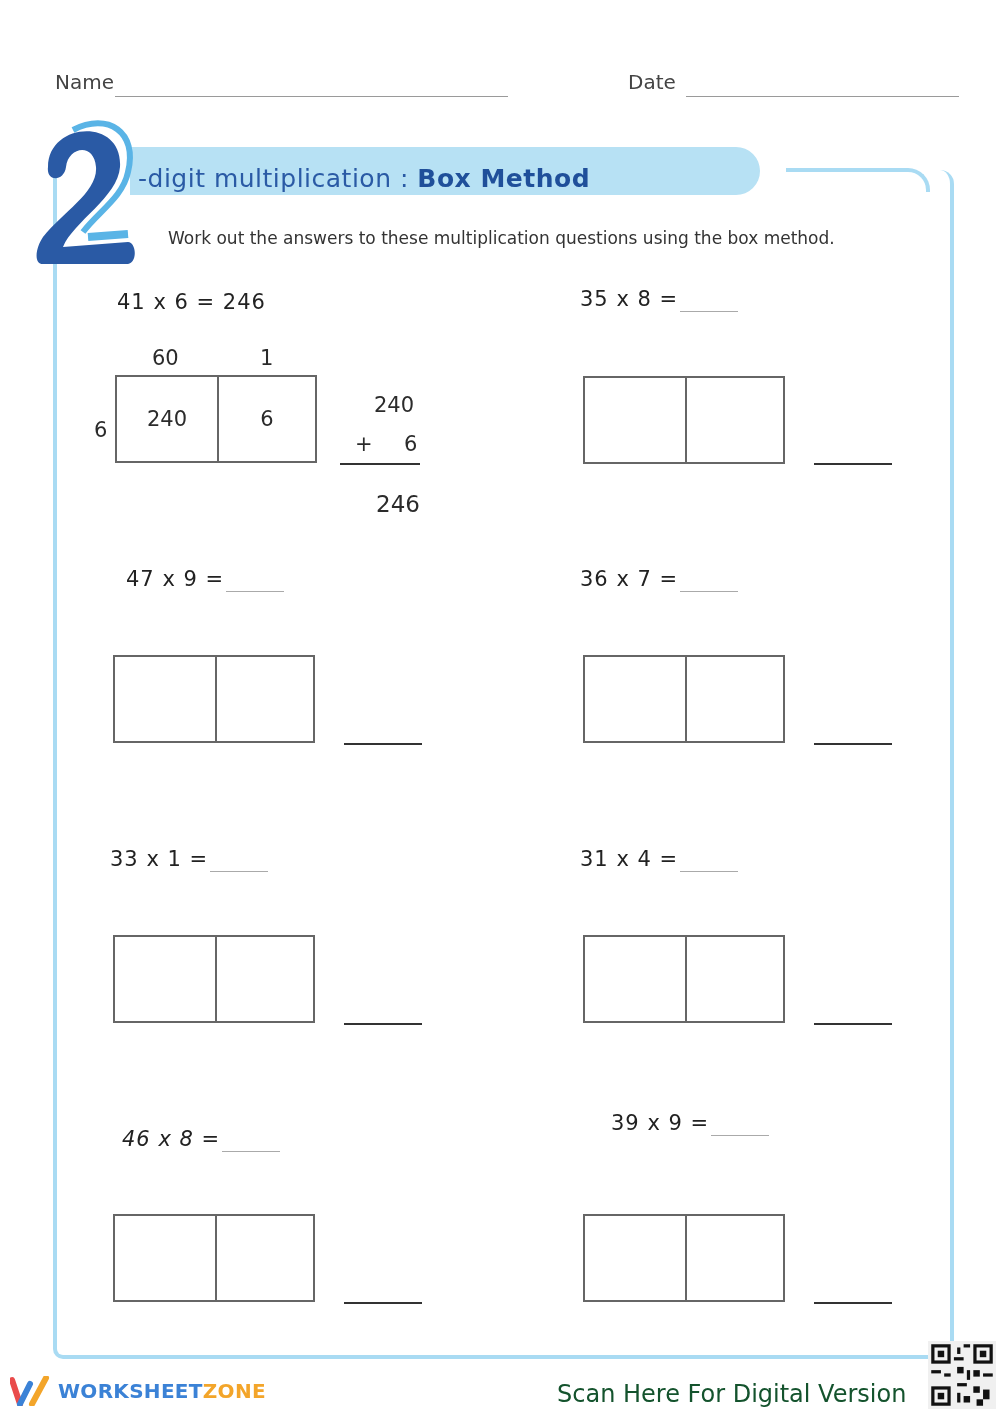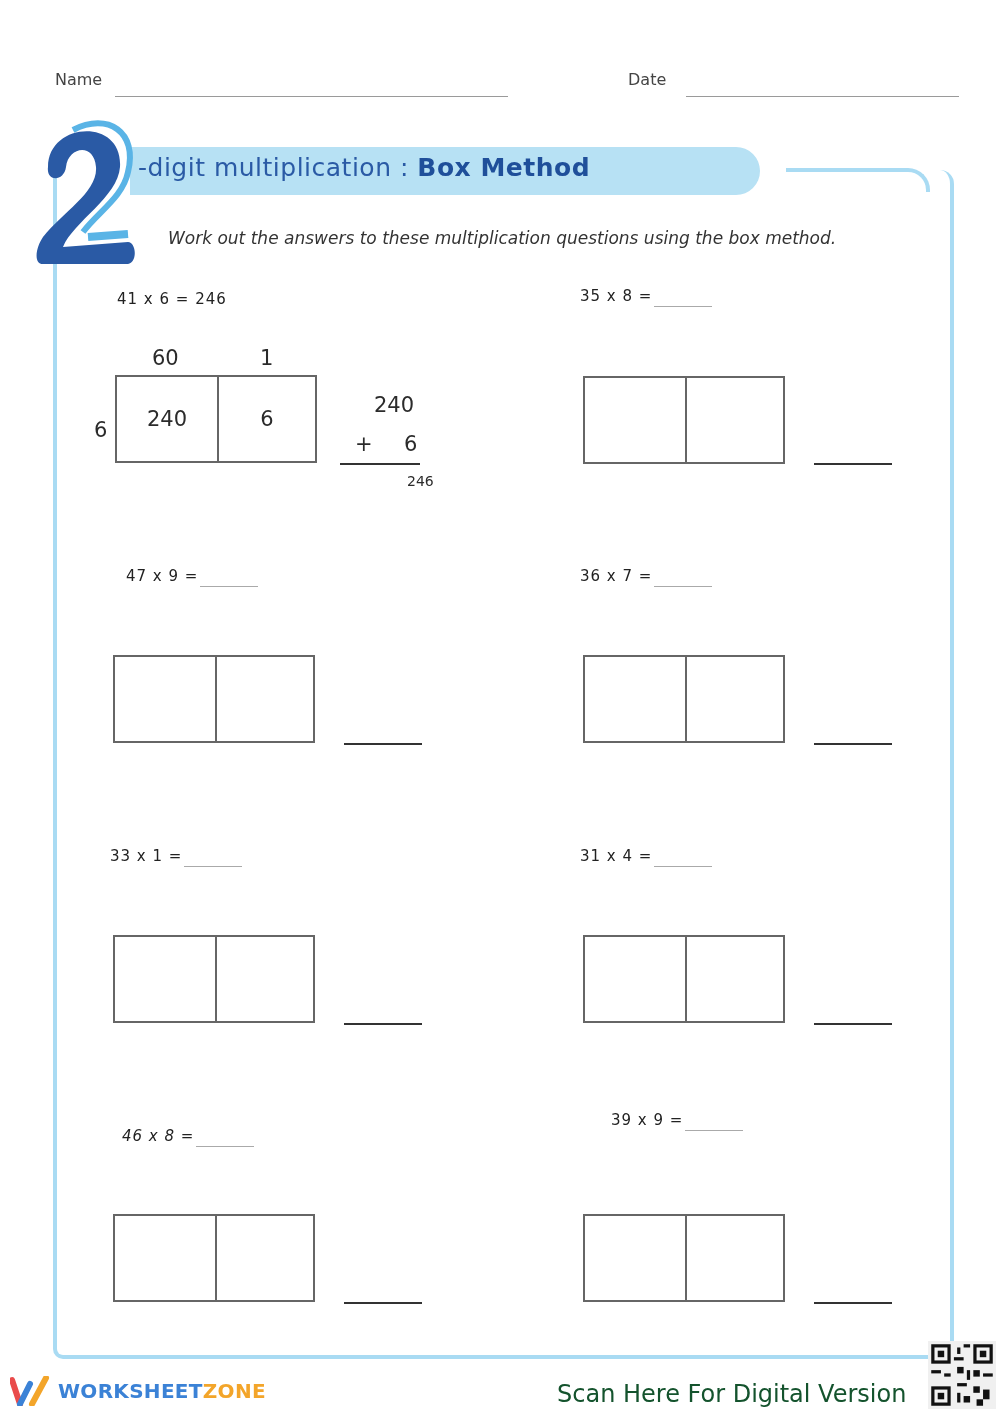--- a/index.html
+++ b/index.html
@@ -1,31 +1,31 @@
 <!DOCTYPE html>
 <html><head>
 <meta charset="utf-8">
 <style>
   html, body { margin: 0; padding: 0; background: #ffffff; }
   body { width: 1000px; height: 1414px; position: relative; overflow: hidden;
          font-family: "DejaVu Sans", sans-serif; color: #2b2b2b; }
   .abs { position: absolute; }
-  .label { font-size: 16px; color: #444; }
+  .label { font-size: 20px; color: #444; }
   .line { position: absolute; height: 0; border-top: 1.5px solid #9a9a9a; }
   .frame { position: absolute; left: 53px; top: 170px; width: 893px; height: 1185px;
            border: 4px solid #a9dbf3; border-top: none; border-radius: 0 14px 10px 10px; }
   .frame-top { position: absolute; left: 786px; top: 168px; width: 140px; height: 20px;
                border-top: 4px solid #a9dbf3; border-right: 4px solid #a9dbf3; border-radius: 0 22px 0 0; }
   .title-band { position: absolute; left: 130px; top: 147px; width: 630px; height: 48px;
                 background: #b7e1f4; border-radius: 0 24px 24px 0; }
-  .title-text { position: absolute; left: 138px; top: 153px; font-size: 25px; color: #2a5aa5; letter-spacing: 0.5px; }
+  .title-text { position: absolute; left: 138px; top: 164px; font-size: 25px; color: #2a5aa5; letter-spacing: 0.5px; }
   .title-text b { color: #1f4f9a; font-weight: bold; }
-  .instr { position: absolute; left: 168px; top: 228px; font-size: 17px; color: #333; font-style: italic; }
+  .instr { position: absolute; left: 168px; top: 228px; font-size: 17px; color: #333; }
   .big2 { position: absolute; left: 28px; top: 112px; width: 115px; height: 160px; }
-  .q { position: absolute; font-size: 15px; color: #222; letter-spacing: 1px; }
+  .q { position: absolute; font-size: 21px; color: #222; letter-spacing: 1px; }
   .blank { display: inline-block; width: 58px; border-bottom: 1.5px solid #aaa; vertical-align: -6px; margin-left: 2px; height: 18px; }
   .box { position: absolute; width: 202px; height: 88px; border: 2px solid #666; box-sizing: border-box; }
   .box .divider { position: absolute; left: 100px; top: 0; bottom: 0; border-left: 2px solid #666; }
   .cell { position: absolute; top: 0; height: 84px; width: 100px; display: flex; align-items: center; justify-content: center; font-size: 21px; }
   .ans-line { position: absolute; width: 78px; border-top: 2px solid #333; }
   .footer-logo { position: absolute; left: 10px; top: 1376px; display: flex; align-items: center; }
   .footer-logo .brand { font-size: 20px; font-weight: bold; color: #3b82d6; margin-left: 8px; letter-spacing: 0.3px; }
   .footer-logo .brand .z { color: #f3a52a; }
   .scan { position: absolute; left: 557px; top: 1380px; font-size: 24px; color: #14532d; }
   .qr { position: absolute; left: 928px; top: 1341px; width: 68px; height: 68px; background: #f0f0f0; }
@@ -58,21 +58,21 @@
 <div class="abs" style="left:94px;top:418px;font-size:21px;">6</div>
 <div class="box" style="left:115px;top:375px;">
   <div class="divider"></div>
   <div class="cell" style="left:0;">240</div>
   <div class="cell" style="left:100px;">6</div>
 </div>
 <div class="abs" style="left:374px;top:393px;font-size:21px;">240</div>
 <div class="abs" style="left:355px;top:432px;font-size:21px;">+</div>
 <div class="abs" style="left:404px;top:432px;font-size:21px;">6</div>
 <div class="abs" style="left:340px;top:463px;width:80px;border-top:2px solid #333;"></div>
-<div class="abs" style="left:376px;top:473px;font-size:14px;margin-left:31px;">246</div>
+<div class="abs" style="left:376px;top:491px;font-size:23px;">246</div>
 
 <div class="q" style="left:580px;top:287px;"><span>35 x 8 =</span><span class="blank"></span></div>
 <div class="box" style="left:583px;top:376px;">
     <div class="divider"></div>
   </div>
 <div class="ans-line" style="left:814px;top:463px;"></div>
 
 <div class="q" style="left:126px;top:567px;"><span>47 x 9 =</span><span class="blank"></span></div>
 <div class="box" style="left:113px;top:655px;">
     <div class="divider"></div>

